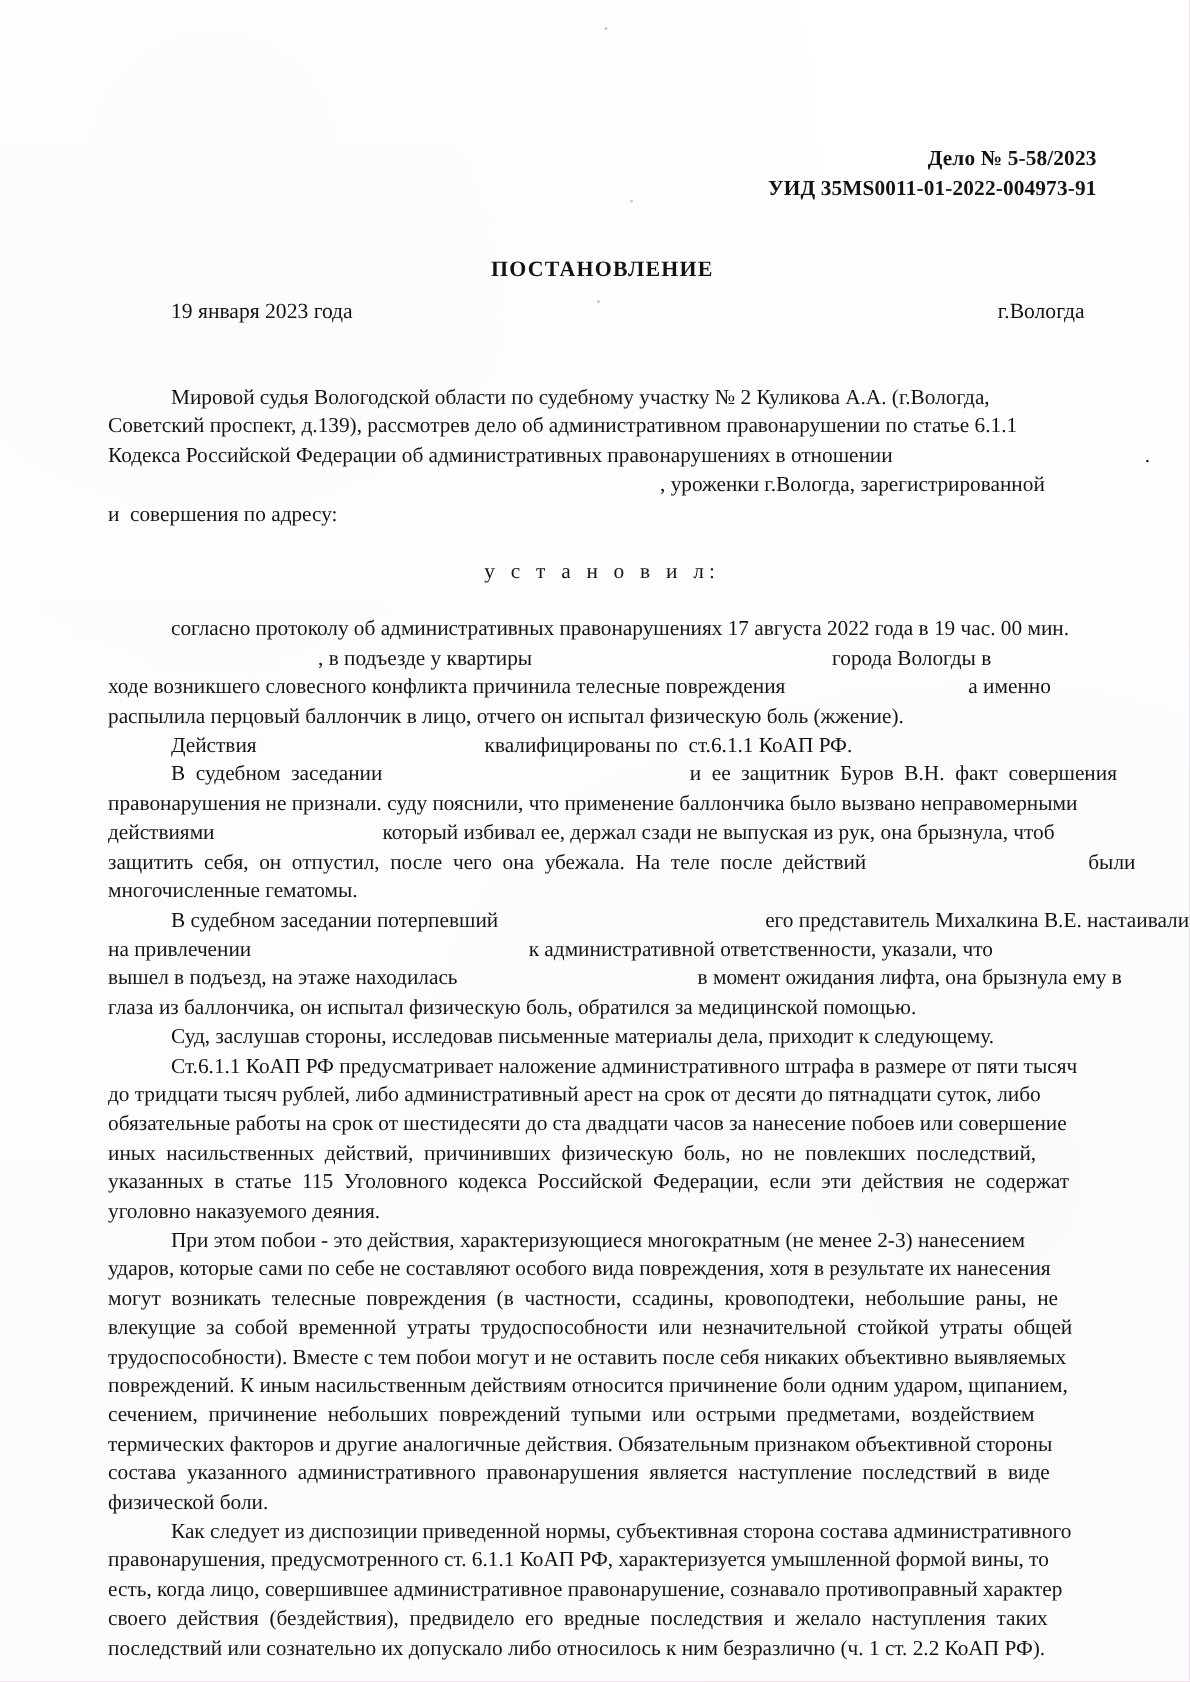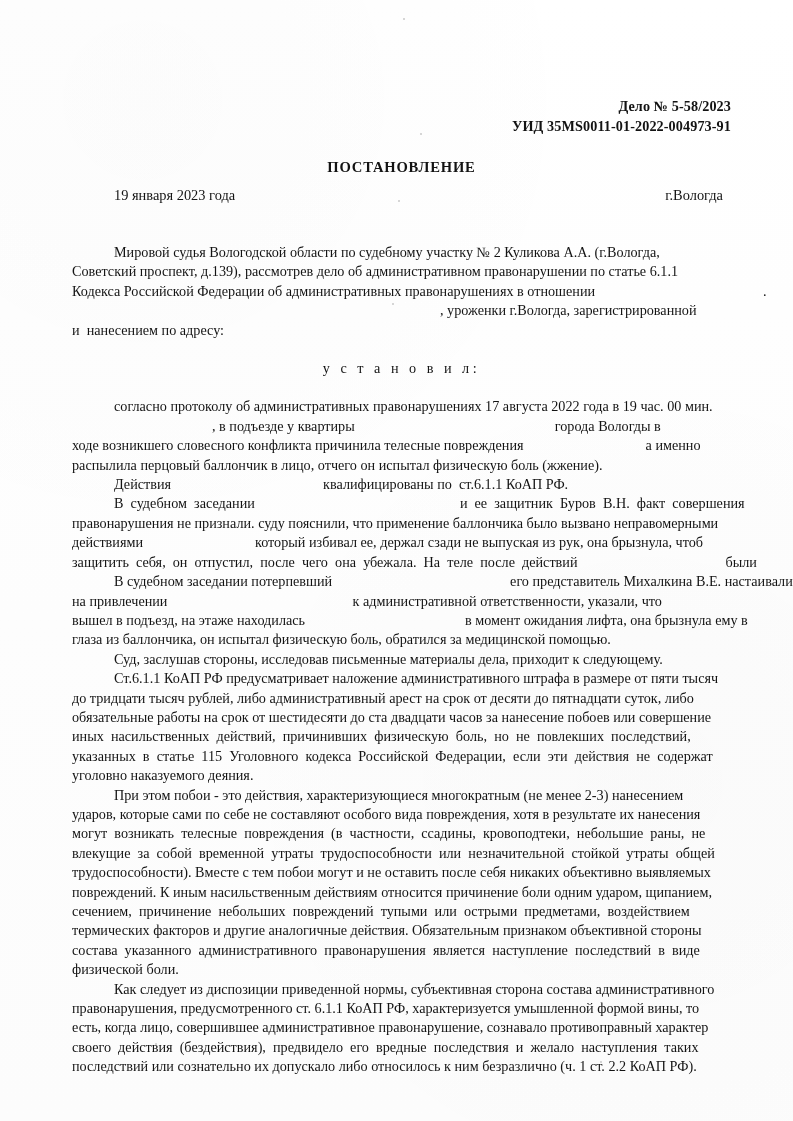--- a/index.html
+++ b/index.html
@@ -41,21 +41,21 @@
     text-align: right;
     font-weight: bold;
     font-size: 14.2px;
     line-height: 20px;
     letter-spacing: 0.1px;
   }
   .case-head div { white-space: nowrap; }
 
   
   .doc-title {
-    margin-top: 23px;
+    margin-top: 36px;
     text-align: center;
     font-weight: bold;
     font-size: 14.6px;
     letter-spacing: 0.8px;
   }
 
   .datecity {
     display: flex;
     justify-content: space-between;
     align-items: center;
@@ -145,21 +145,21 @@
         <div class="jline left">
           <span class="w">Кодекса Российской Федерации об административных правонарушениях в отношении</span>
           <span class="gap" style="width:168px;"></span>
           <span class="w">.</span>
         </div>
         <div class="jline left">
           <span class="gap" style="width:368px;"></span>
           <span class="w">, уроженки г.Вологда, зарегистрированной</span>
         </div>
         <div class="jline left">
-          <span class="w">и  нанесением по адресу:</span>
+          <span class="w">и  совершения по адресу:</span>
         </div>
       </div>
 
       <div class="spacer-md"></div>
       <div class="center-word">у с т а н о в и л:</div>
       <div class="spacer-md"></div>
 
       <div class="para">
         <div class="jline left">
           <span class="ind"></span><span class="w">согласно протоколу об административных правонарушениях 17 августа 2022 года в 19 час. 00 мин.</span>
@@ -201,20 +201,23 @@
         </div>
         <div class="jline left">
           <span class="w">действиями</span>
           <span class="gap" style="width:112px;"></span>
           <span class="w">который избивал ее, держал сзади не выпуская из рук, она брызнула, чтоб</span>
         </div>
         <div class="jline left">
           <span class="w">защитить  себя,  он  отпустил,  после  чего  она  убежала.  На  теле  после  действий</span>
           <span class="gap" style="width:148px;"></span>
           <span class="w">были</span>
+        </div>
+        <div class="jline left">
+          <span class="w">многочисленные гематомы.</span>
         </div>
       </div>
 
       <div class="para">
         <div class="jline left">
           <span class="ind"></span>
           <span class="w">В судебном заседании потерпевший</span>
           <span class="gap" style="width:178px;"></span>
           <span class="w">его представитель Михалкина В.Е. настаивали</span>
         </div>

